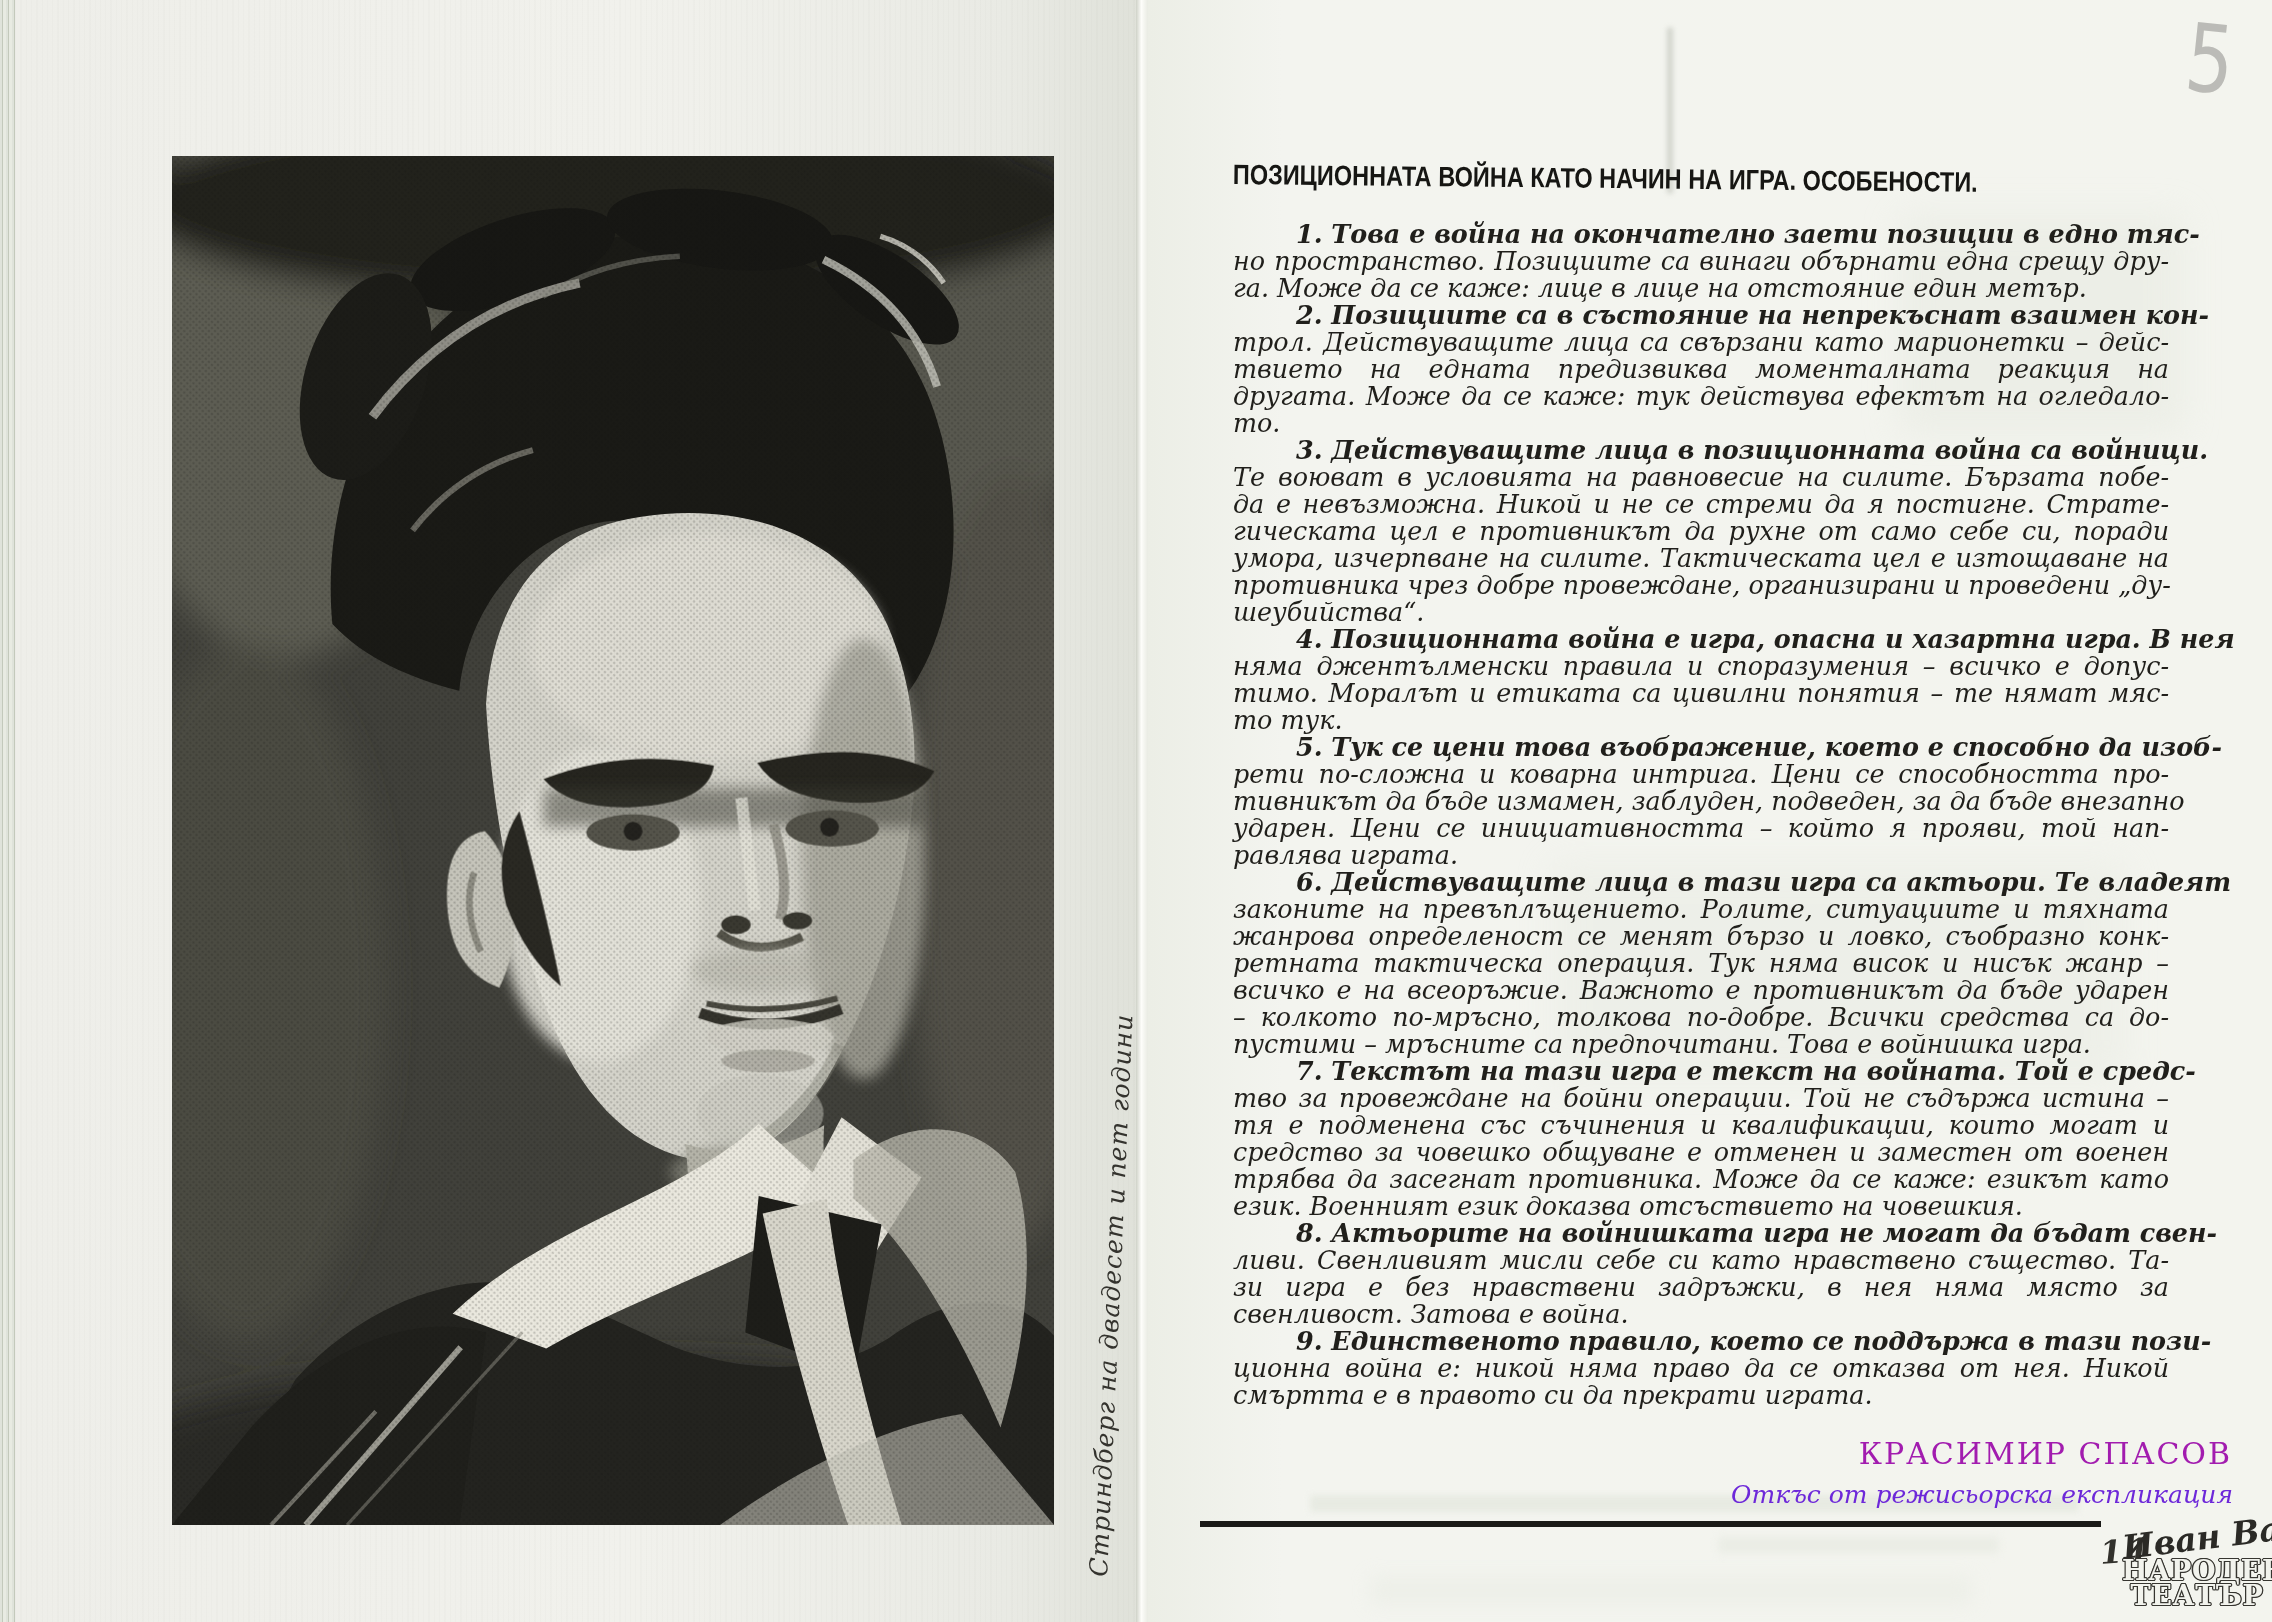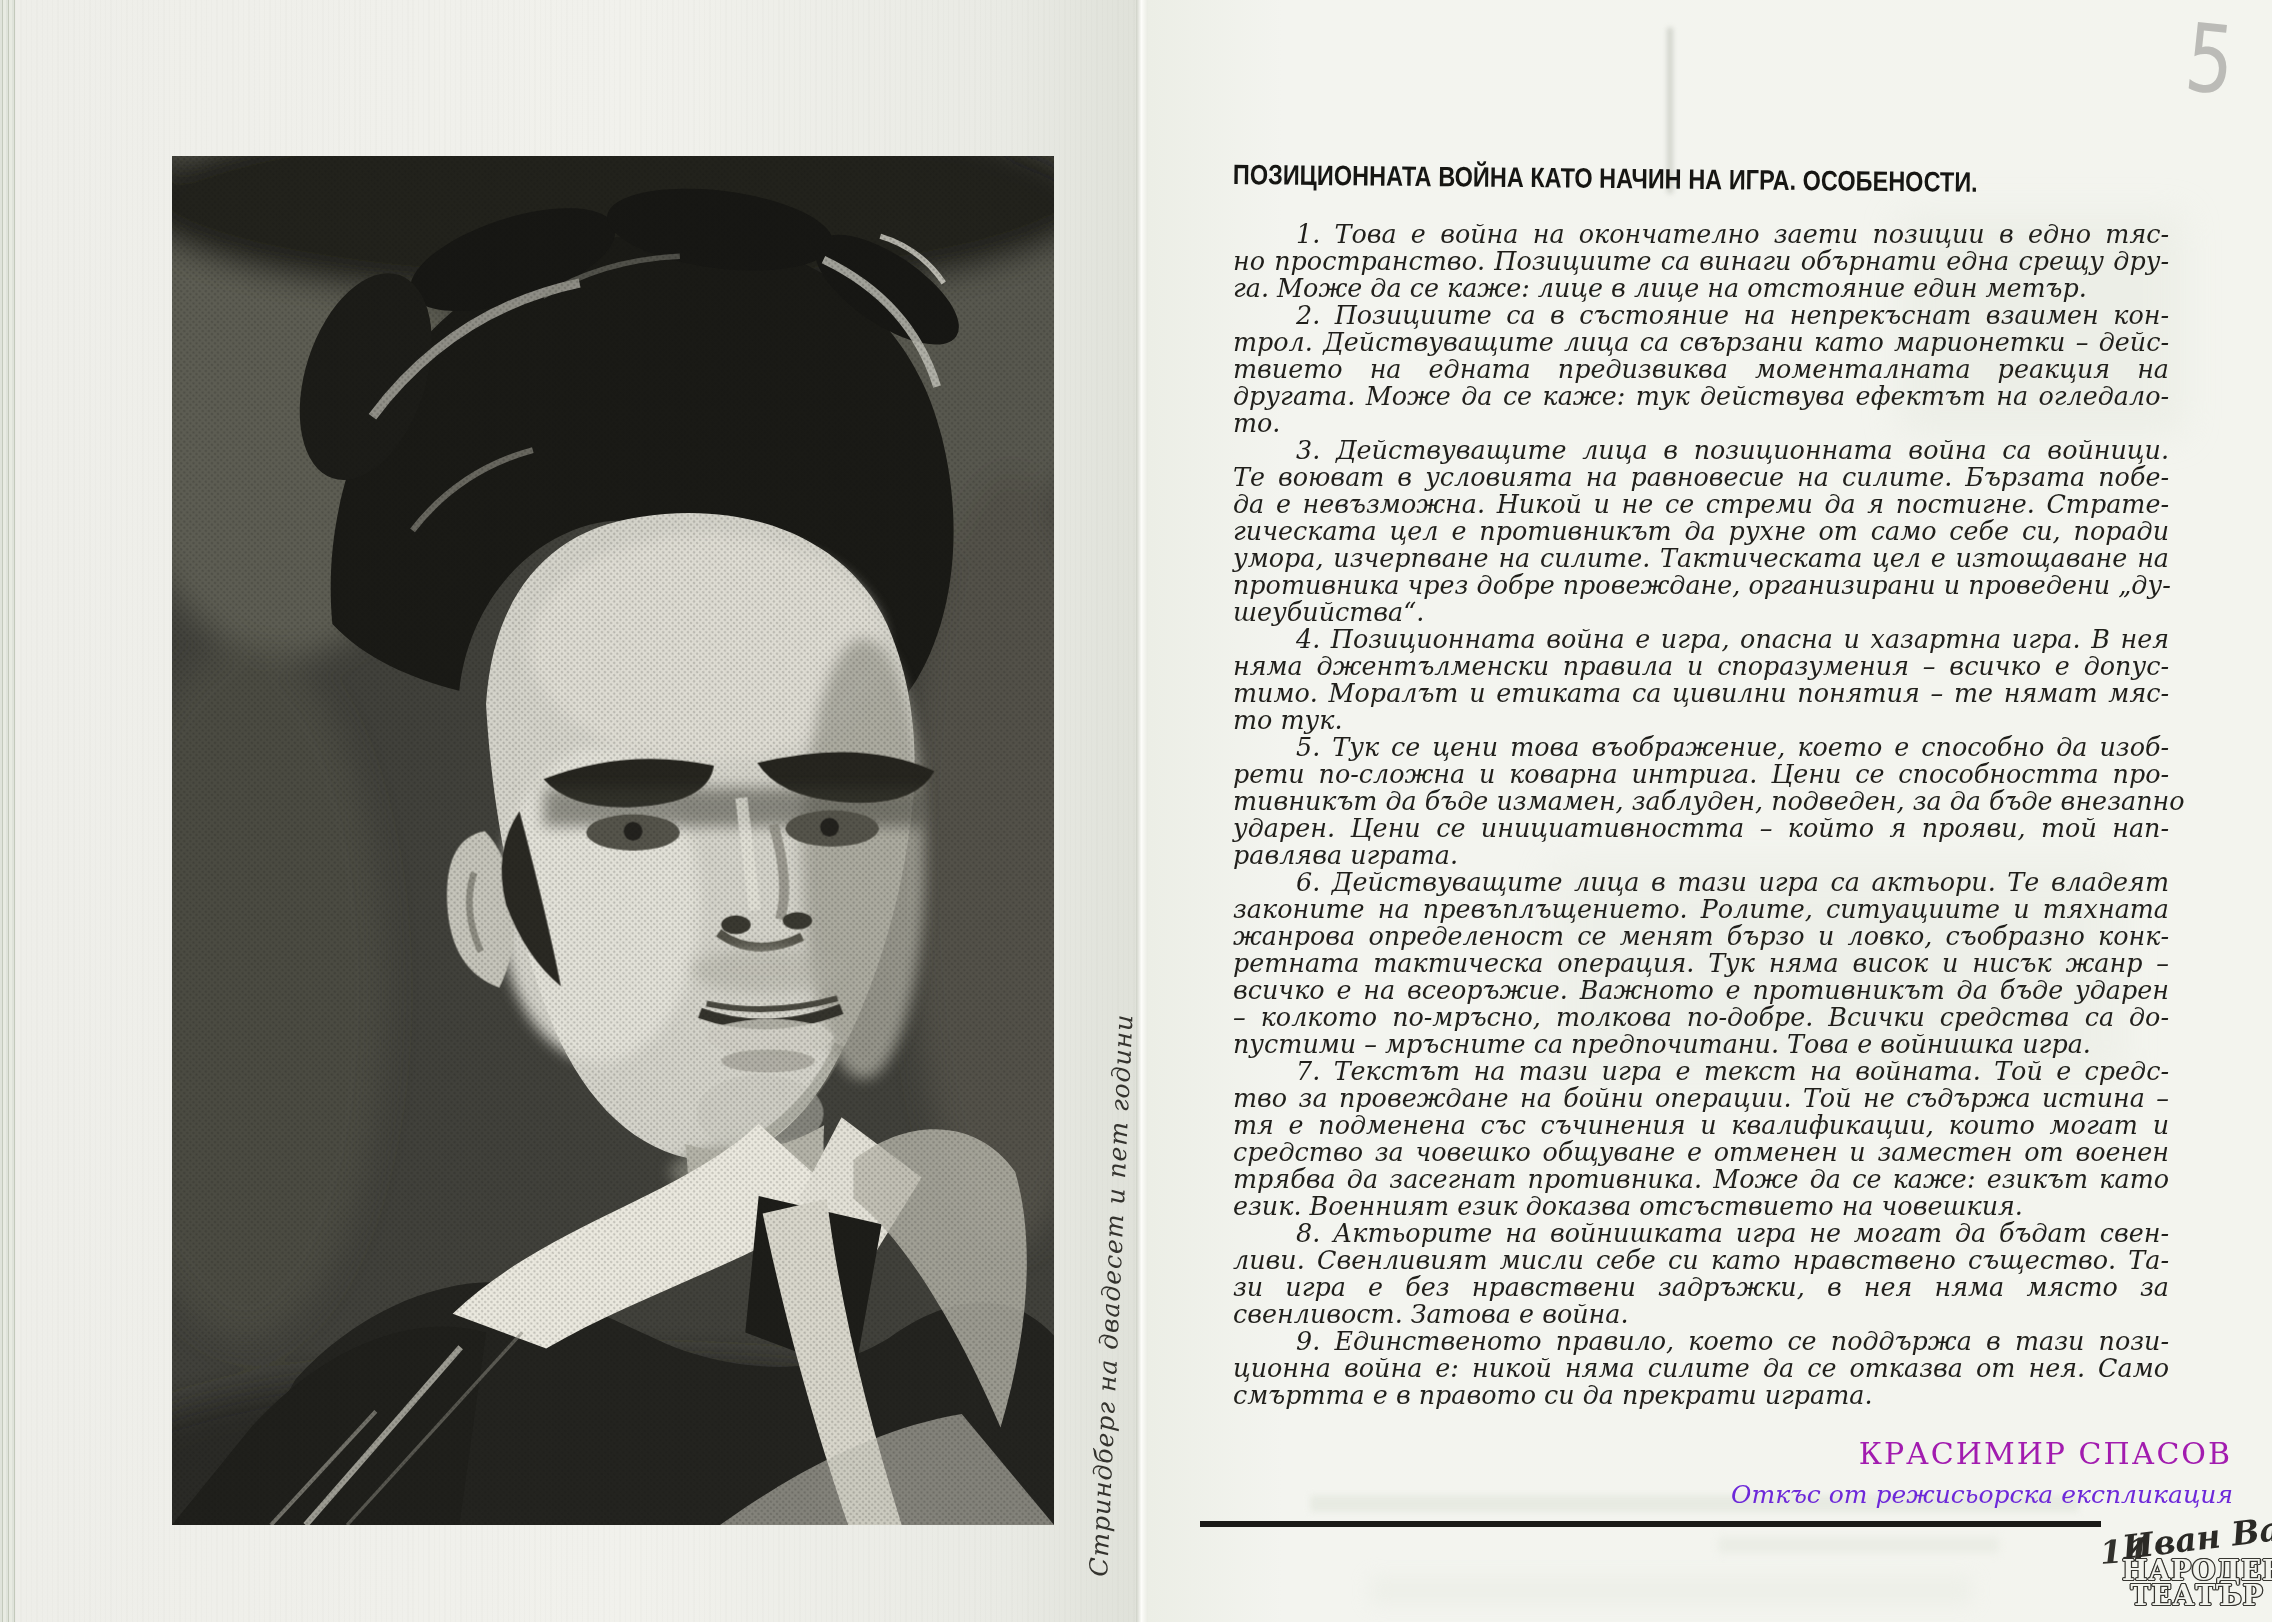--- a/index.html
+++ b/index.html
@@ -27,21 +27,21 @@
     transform:rotate(-87.4deg);transform-origin:0 0;
     font-style:italic;font-size:25px;letter-spacing:1px;color:#34332e;white-space:nowrap;}
   
   .title{position:absolute;left:1233px;top:159px;width:976px;margin:0;
     font-family:"Liberation Sans",sans-serif;font-weight:bold;font-size:28px;
     letter-spacing:0px;color:#161613;white-space:nowrap;
     transform:rotate(0.6deg) scaleX(.84);transform-origin:0 0;}
   .body-text{position:absolute;left:1233px;top:221px;width:936px;
     font-style:italic;font-size:25.4px;line-height:27px;color:#201f1b;}
   .body-text .line{text-align:justify;text-align-last:justify;height:27px;overflow:visible;white-space:nowrap;}
-  .body-text .line.first{padding-left:63px;}
+  .body-text .line.first{padding-left:63px;font-weight:bold;}
   .body-text .line.last{text-align-last:left;white-space:normal;}
   .author{position:absolute;top:1436px;right:41px;
     font-size:30px;letter-spacing:2px;color:#a21caf;}
   .source-note{position:absolute;top:1480px;right:40px;
     font-style:italic;font-size:25px;color:#6d28d9;}
   .footer-rule{position:absolute;left:1200px;top:1521px;width:901px;height:6px;background:#1a1a17;}
   .page-number{position:absolute;left:2100px;top:1532px;
     font-style:italic;font-weight:bold;font-size:32px;letter-spacing:5.3px;color:#32312c;
     transform:rotate(-4deg);}
   
@@ -227,21 +227,21 @@
       <div class="line">тво за провеждане на бойни операции. Той не съдържа истина –</div>
       <div class="line">тя е подменена със съчинения и квалификации, които могат и</div>
       <div class="line">средство за човешко общуване е отменен и заместен от военен</div>
       <div class="line">трябва да засегнат противника. Може да се каже: езикът като</div>
       <div class="line last">език. Военният език доказва отсъствието на човешкия.</div>
       <div class="line first">8. Актьорите на войнишката игра не могат да бъдат свен-</div>
       <div class="line">ливи. Свенливият мисли себе си като нравствено същество. Та-</div>
       <div class="line">зи игра е без нравствени задръжки, в нея няма място за</div>
       <div class="line last">свенливост. Затова е война.</div>
       <div class="line first">9. Единственото правило, което се поддържа в тази пози-</div>
-      <div class="line">ционна война е: никой няма силите да се отказва от нея. Само</div>
+      <div class="line">ционна война е: никой няма право да се отказва от нея. Никой</div>
       <div class="line last">смъртта е в правото си да прекрати играта.</div>
     </div>
 
   <div class="author">КРАСИМИР СПАСОВ</div>
   <div class="source-note">Откъс от режисьорска експликация</div>
 
   <div class="footer-rule"></div>
   <div class="page-number">11</div>
 
   <div class="logo">

